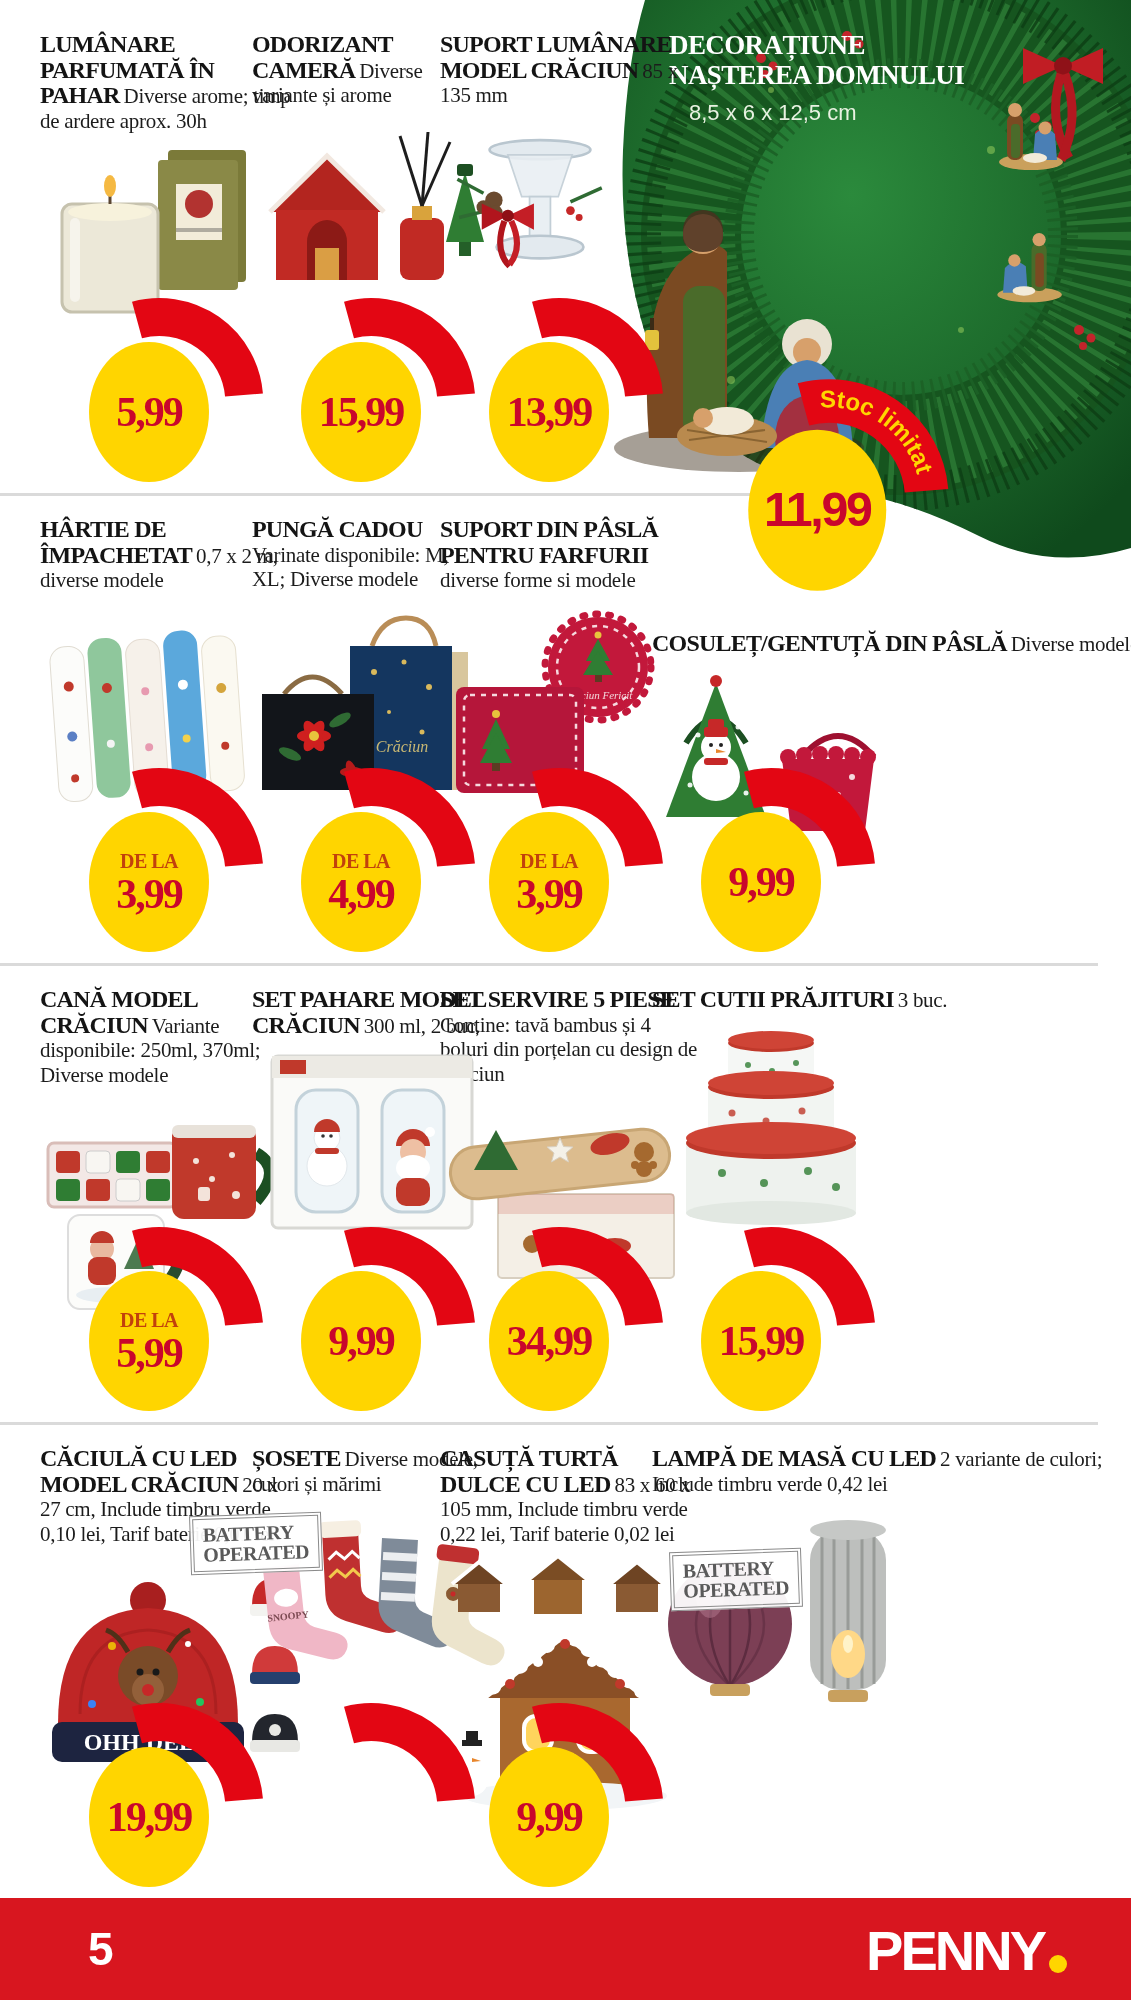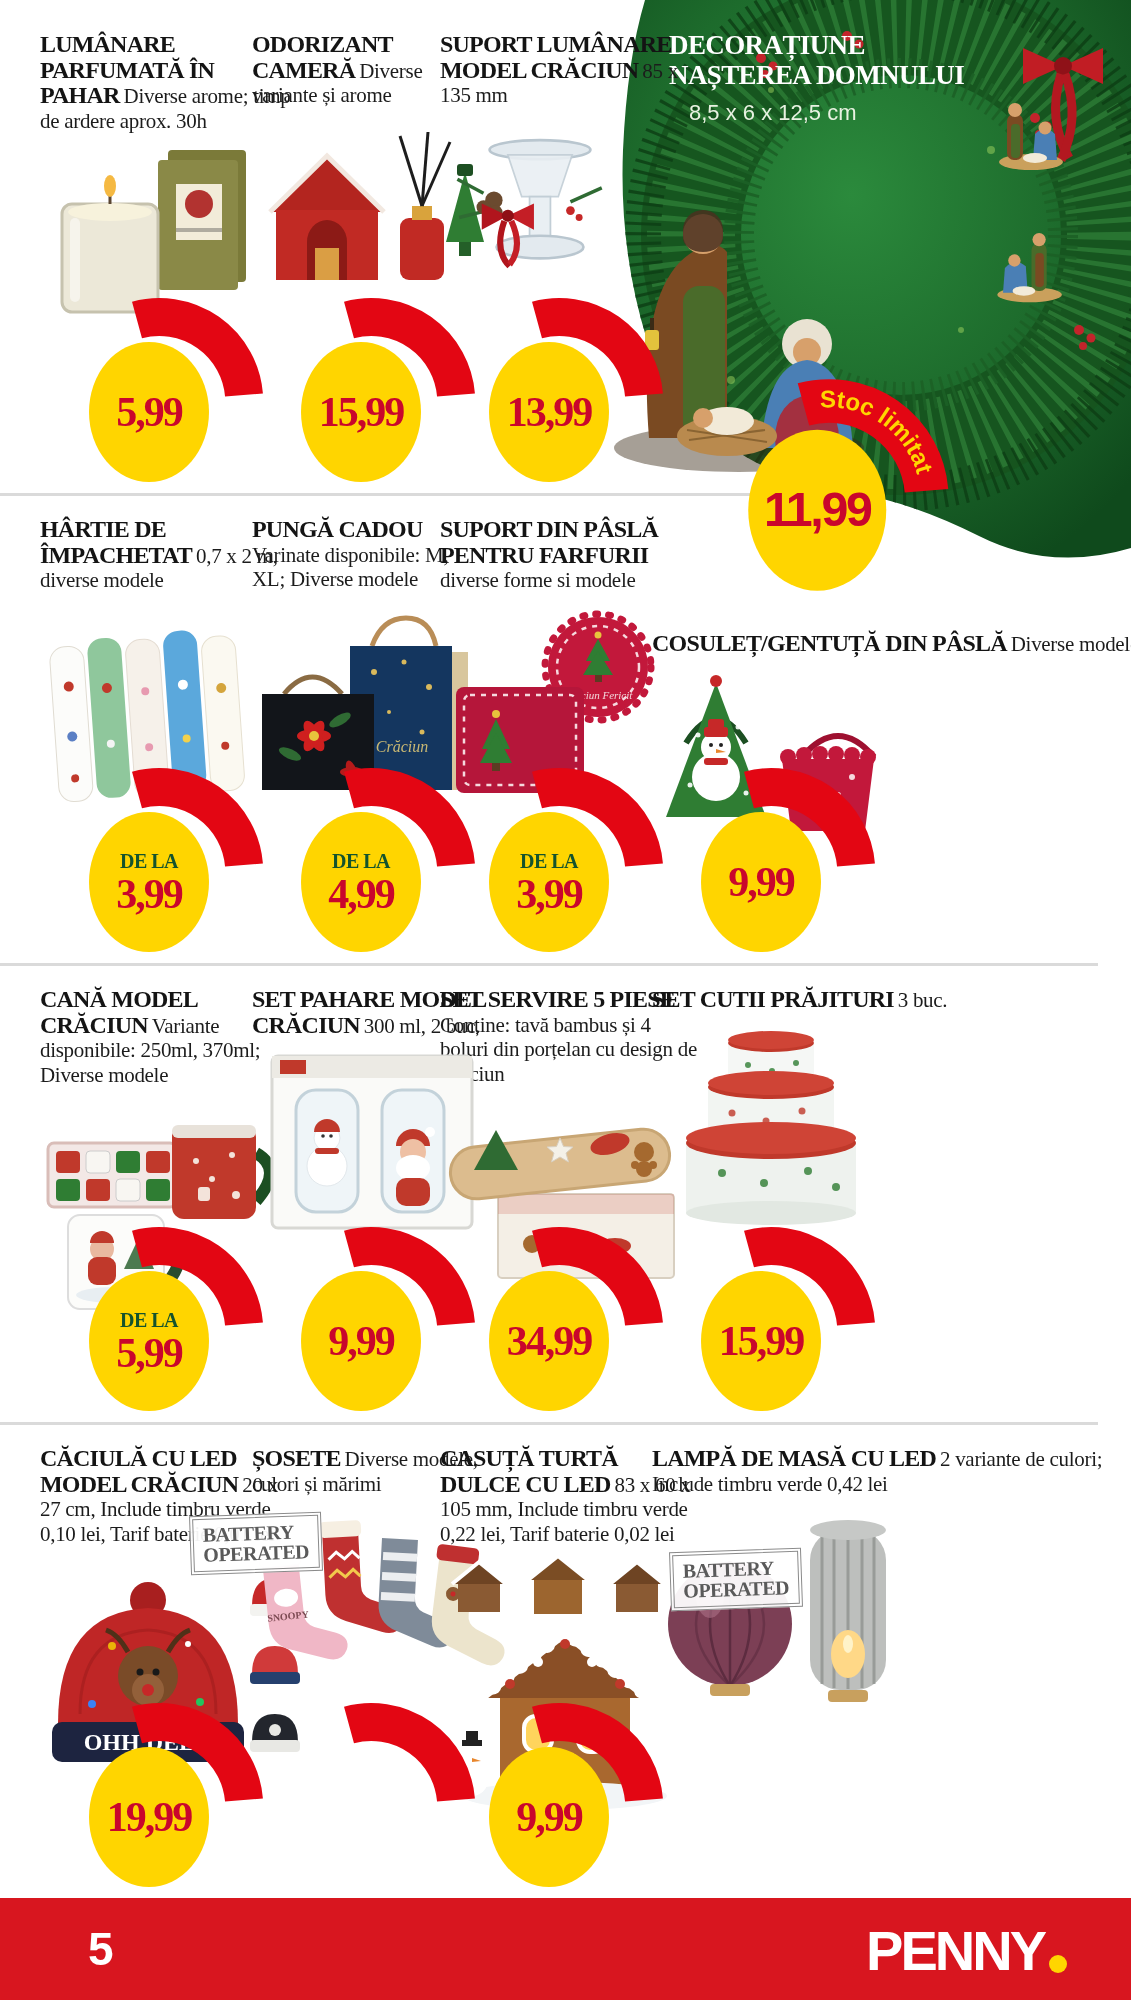--- a/index.html
+++ b/index.html
@@ -22,21 +22,21 @@
   .photo{margin-top:8px;position:relative;z-index:1;}
   .photo svg{display:block;overflow:visible;}
   
   .badge{position:absolute;left:34px;bottom:-4px;width:200px;height:200px;z-index:4;}
   .badge .ribbon{position:absolute;left:0;top:0;}
   .badge .arc{fill:none;stroke:#e30613;stroke-width:38;}
   .badge .rtxt{font-family:"Liberation Sans",sans-serif;font-weight:700;font-size:21px;
                fill:#ffd500;letter-spacing:.5px;}
   .disc{position:absolute;left:15px;top:45px;width:120px;height:140px;background:#ffd500;
         border-radius:50%;display:flex;flex-direction:column;align-items:center;justify-content:center;}
-  .dela{font-weight:700;font-size:20px;color:#14532d;letter-spacing:-0.5px;}
+  .dela{font-weight:700;font-size:20px;color:#c2410c;letter-spacing:-0.5px;}
   .price{font-weight:700;font-size:42px;letter-spacing:-2px;color:#c9062c;line-height:1;}
   .badge.hero-badge{left:120px;top:378px;transform:scale(1.15);transform-origin:top left;}
   
   .stamp{position:absolute;z-index:5;background:rgba(255,255,255,.94);border:4px double #8a8a8a;
          color:#5a5a5a;font-weight:700;font-size:20px;line-height:1.02;letter-spacing:-0.5px;
          padding:5px 9px;transform:rotate(-2deg);}
   .p-caciula .stamp{left:150px;top:92px;}
   .p-casuta .stamp{left:230px;top:128px;}
   
   #hero{position:absolute;top:0;right:0;width:520px;height:570px;z-index:1;}

